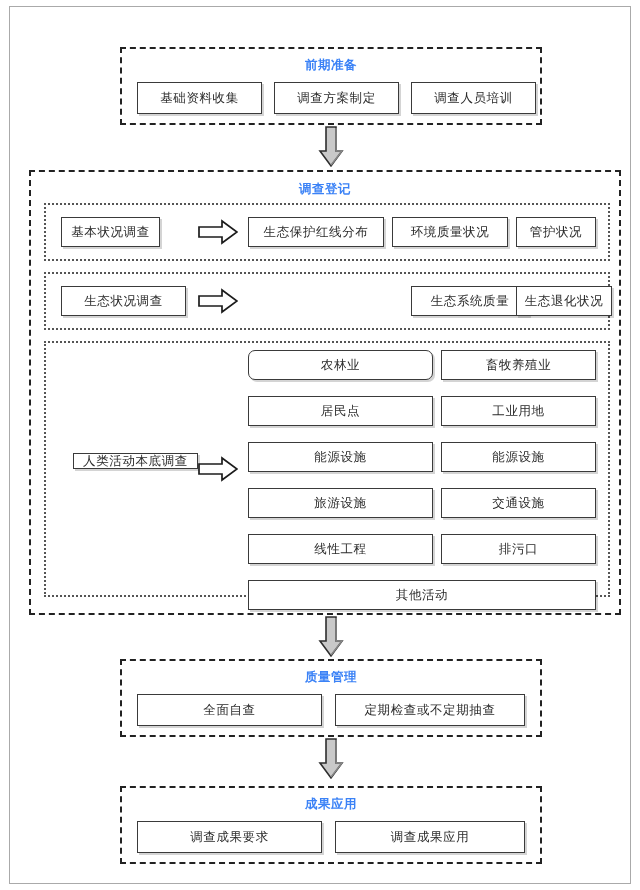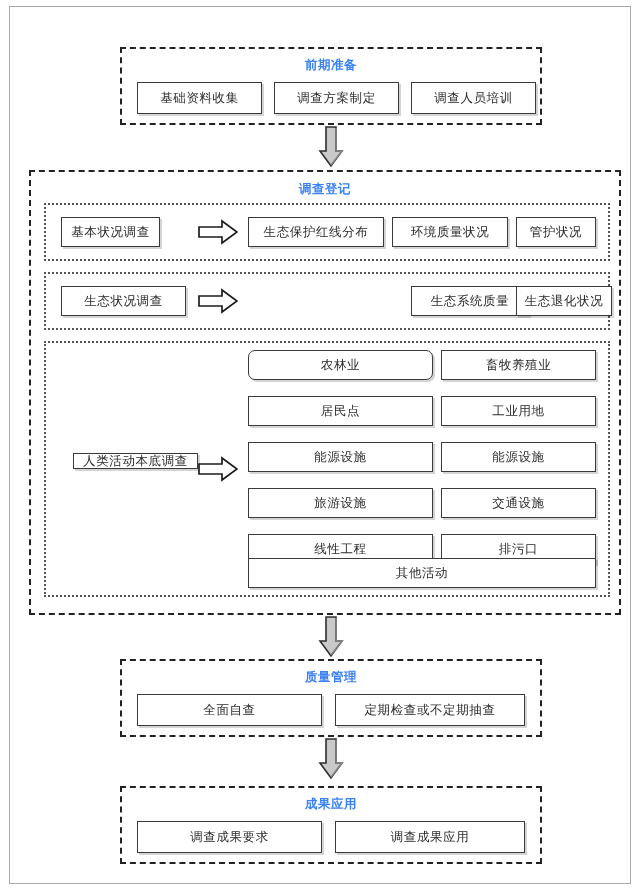--- a/index.html
+++ b/index.html
@@ -145,21 +145,21 @@
 
       <div class="box" style="left:202px; top:99px; width:185px; height:30px;">能源设施</div>
       <div class="box" style="left:395px; top:99px; width:155px; height:30px;">能源设施</div>
 
       <div class="box" style="left:202px; top:145px; width:185px; height:30px;">旅游设施</div>
       <div class="box" style="left:395px; top:145px; width:155px; height:30px;">交通设施</div>
 
       <div class="box" style="left:202px; top:191px; width:185px; height:30px;">线性工程</div>
       <div class="box" style="left:395px; top:191px; width:155px; height:30px;">排污口</div>
 
-      <div class="box" style="left:202px; top:215px; width:348px; height:30px; ">其他活动</div>
+      <div class="box" style="left:202px; top:215px; width:348px; height:30px; margin-top:22px;">其他活动</div>
     </div>
   </div>
 
   <div class="v-arrow" style="left:308px; top:609px;">
     <svg width="26" height="42" viewBox="0 0 26 42">
       <path d="M8 1 L18 1 L18 25 L24 25 L13 40 L2 25 L8 25 Z" fill="#c9c9c9" stroke="#2e2e2e" stroke-width="1.6" stroke-linejoin="miter"></path>
       <path d="M18 2 L18 25 L24 25 L13 39" fill="none" stroke="#8a8a8a" stroke-width="1.4"></path>
     </svg>
   </div>
 

